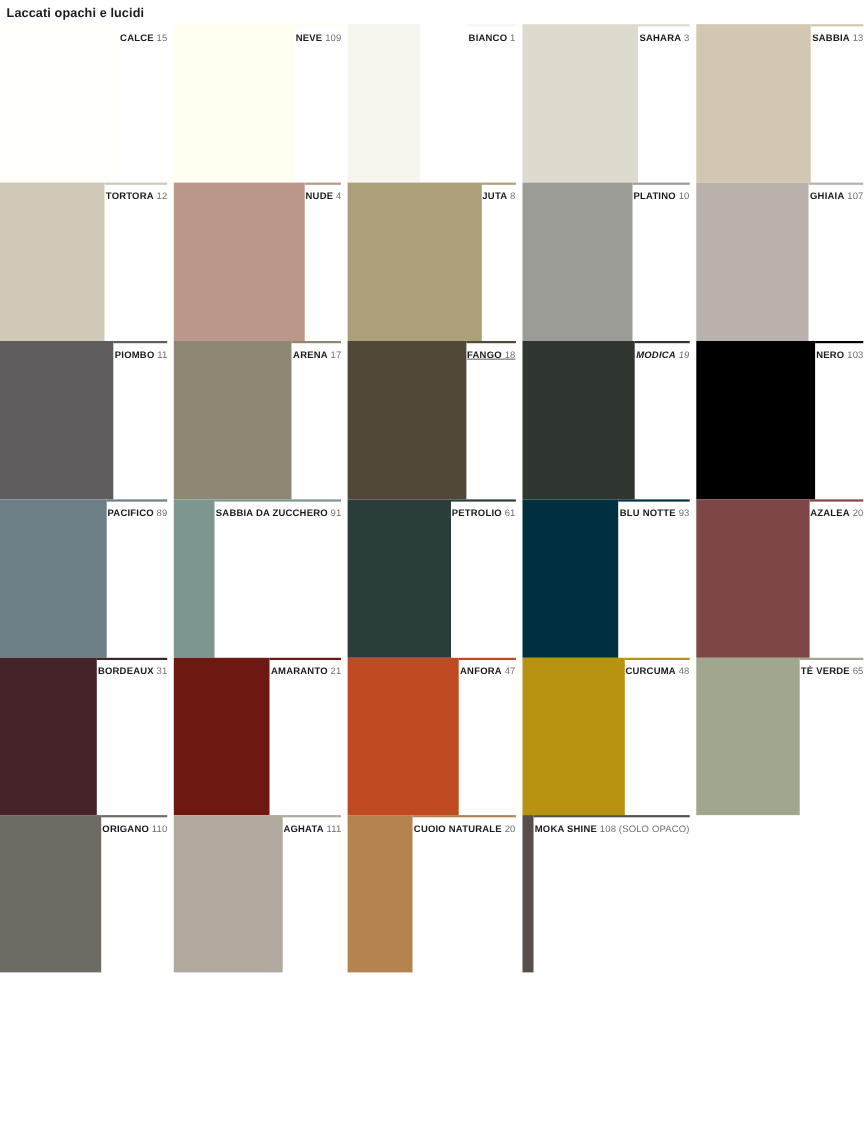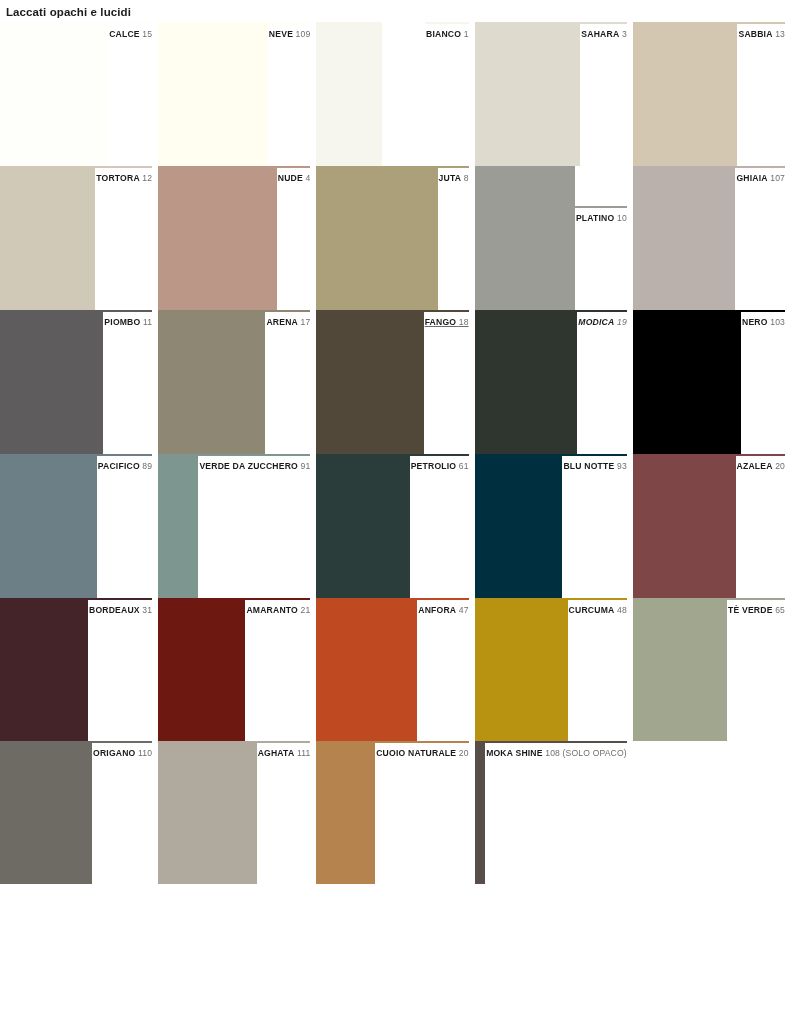--- a/index.html
+++ b/index.html
@@ -125,21 +125,21 @@
         <div class="cell">
           <div class="swatch" style="background: rgb(187, 151, 135);"></div>
           <div class="label" style="border-top-color: rgb(187, 151, 135);"><span class="nm">NUDE</span> <span class="num">4</span></div>
         </div>
         <div class="cell">
           <div class="swatch" style="background: rgb(172, 160, 123);"></div>
           <div class="label" style="border-top-color: rgb(172, 160, 123);"><span class="nm">JUTA</span> <span class="num">8</span></div>
         </div>
         <div class="cell">
           <div class="swatch" style="background: rgb(154, 156, 149);"></div>
-          <div class="label" style="border-top-color: rgb(154, 156, 149); margin-top: 40px;"><span class="nm">PLATINO</span> <span class="num">10</span></div>
+          <div class="label" style="border-top-color: rgb(154, 156, 149);"><span class="nm">PLATINO</span> <span class="num">10</span></div>
         </div>
         <div class="cell">
           <div class="swatch" style="background: rgb(186, 176, 172);"></div>
           <div class="label" style="border-top-color: rgb(186, 176, 172);"><span class="nm">GHIAIA</span> <span class="num">107</span></div>
         </div>
       </div>
       <div class="row row-3">
         <div class="cell">
           <div class="swatch" style="background: rgb(94, 92, 93);"></div>
           <div class="label" style="border-top-color: rgb(94, 92, 93);"><span class="nm">PIOMBO</span> <span class="num">11</span></div>
@@ -161,21 +161,21 @@
           <div class="label" style="border-top-color: rgb(0, 0, 0);"><span class="nm">NERO</span> <span class="num">103</span></div>
         </div>
       </div>
       <div class="row row-4">
         <div class="cell">
           <div class="swatch" style="background: rgb(108, 126, 134);"></div>
           <div class="label" style="border-top-color: rgb(108, 126, 134);"><span class="nm">PACIFICO</span> <span class="num">89</span></div>
         </div>
         <div class="cell">
           <div class="swatch" style="background: rgb(125, 150, 144);"></div>
-          <div class="label" style="border-top-color: rgb(125, 150, 144);"><span class="nm">VERDE DA ZUCCHERO</span> <span class="num">91</span></div>
+          <div class="label" style="border-top-color: rgb(125, 150, 144);"><span class="nm">SABBIA DA ZUCCHERO</span> <span class="num">91</span></div>
         </div>
         <div class="cell">
           <div class="swatch" style="background: rgb(43, 61, 59);"></div>
           <div class="label" style="border-top-color: rgb(43, 61, 59);"><span class="nm">PETROLIO</span> <span class="num">61</span></div>
         </div>
         <div class="cell">
           <div class="swatch" style="background: rgb(0, 48, 63);"></div>
           <div class="label" style="border-top-color: rgb(0, 48, 63);"><span class="nm">BLU NOTTE</span> <span class="num">93</span></div>
         </div>
         <div class="cell">

